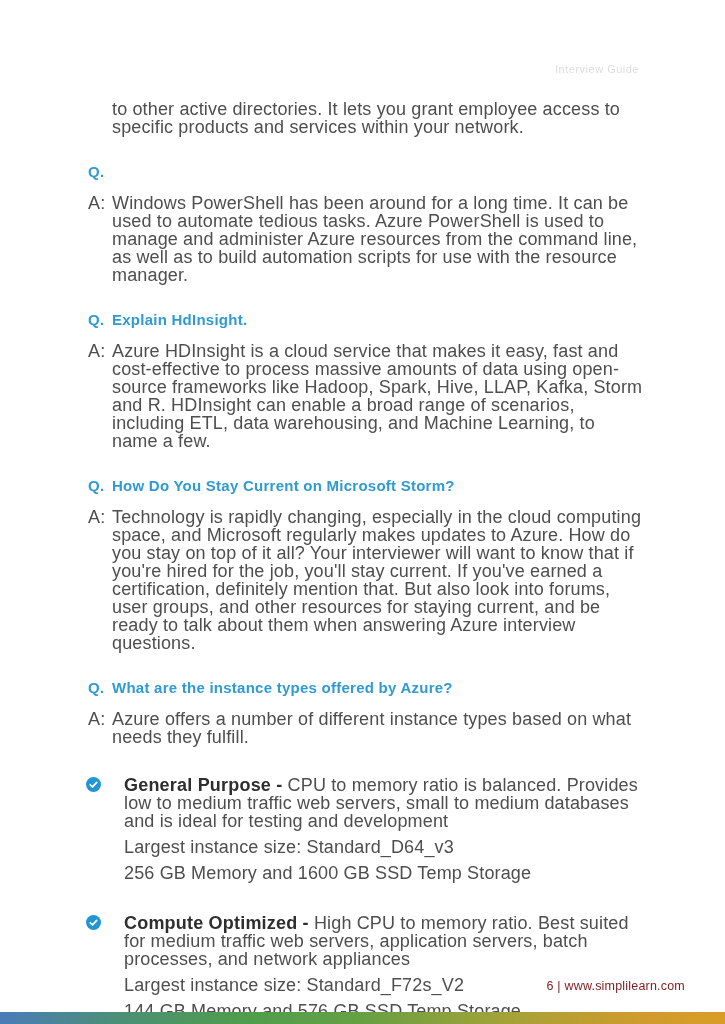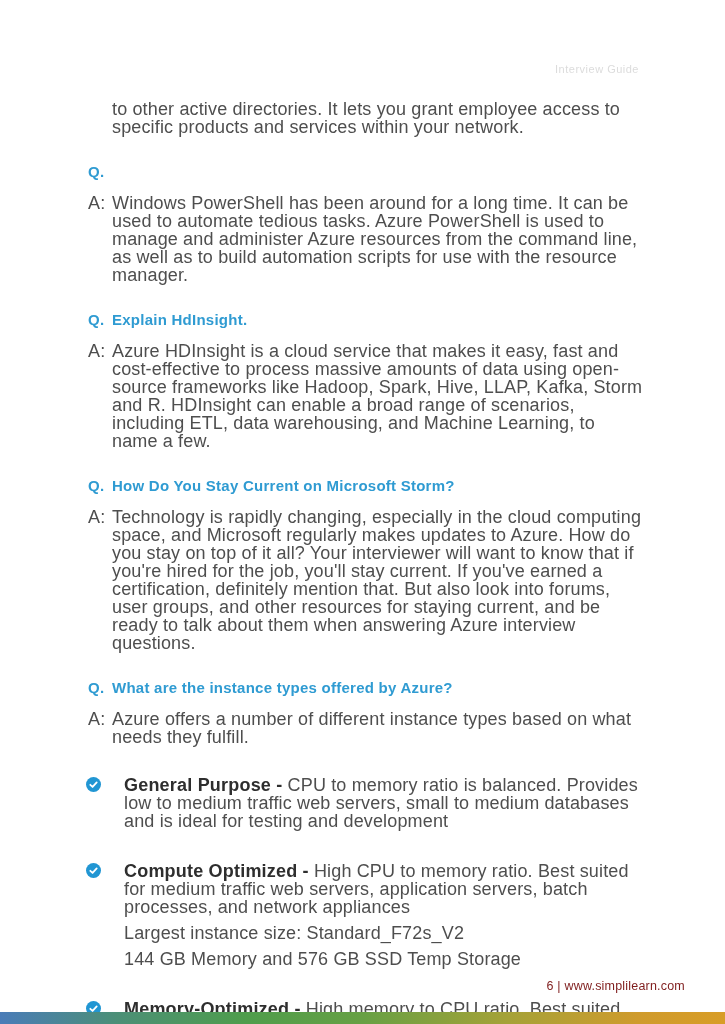--- a/index.html
+++ b/index.html
@@ -126,20 +126,22 @@
 
   <div class="bullet-list">
 
     <div class="bullet-item">
       <svg class="check-icon" viewBox="0 0 16 16" aria-hidden="true">
         <circle cx="8" cy="8" r="8" fill="#2196d3"></circle>
         <path d="M4.6 8.3 L7 10.6 L11.4 5.7" stroke="#ffffff" stroke-width="1.9" fill="none" stroke-linecap="round" stroke-linejoin="round"></path>
       </svg>
       <div class="bullet-body body-text">
         <p class="bullet-desc"><span class="bullet-title">General Purpose -</span> <span>CPU to memory ratio is balanced. Provides low to medium traffic web servers, small to medium databases and is ideal for testing and development</span></p>
+        <p class="bullet-detail">Largest instance size: Standard_D64_v3</p>
+        <p class="bullet-detail">256 GB Memory and 1600 GB SSD Temp Storage</p>
       </div>
     </div>
 
     <div class="bullet-item">
       <svg class="check-icon" viewBox="0 0 16 16" aria-hidden="true">
         <circle cx="8" cy="8" r="8" fill="#2196d3"></circle>
         <path d="M4.6 8.3 L7 10.6 L11.4 5.7" stroke="#ffffff" stroke-width="1.9" fill="none" stroke-linecap="round" stroke-linejoin="round"></path>
       </svg>
       <div class="bullet-body body-text">
         <p class="bullet-desc"><span class="bullet-title">Compute Optimized -</span> <span>High CPU to memory ratio. Best suited for medium traffic web servers, application servers, batch processes, and network appliances</span></p>

